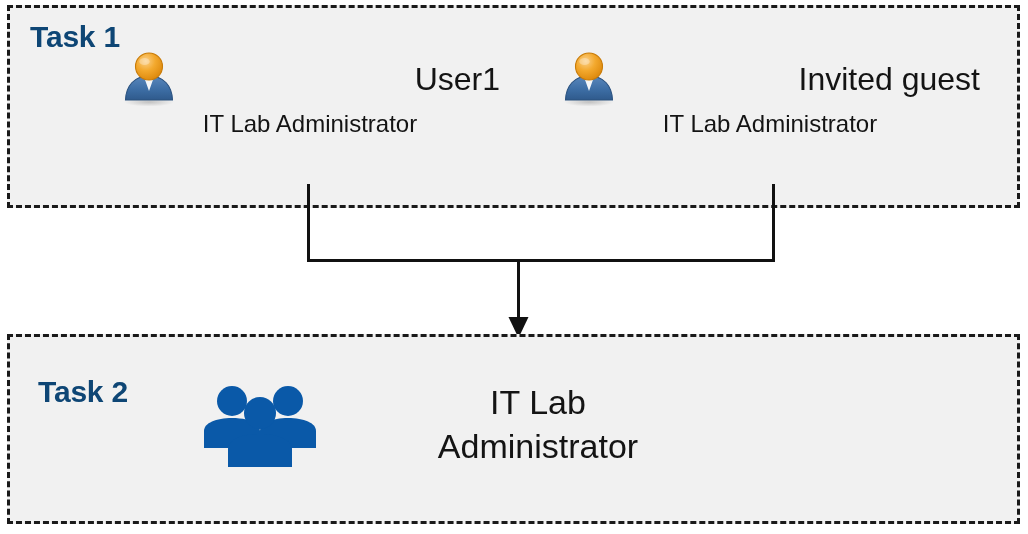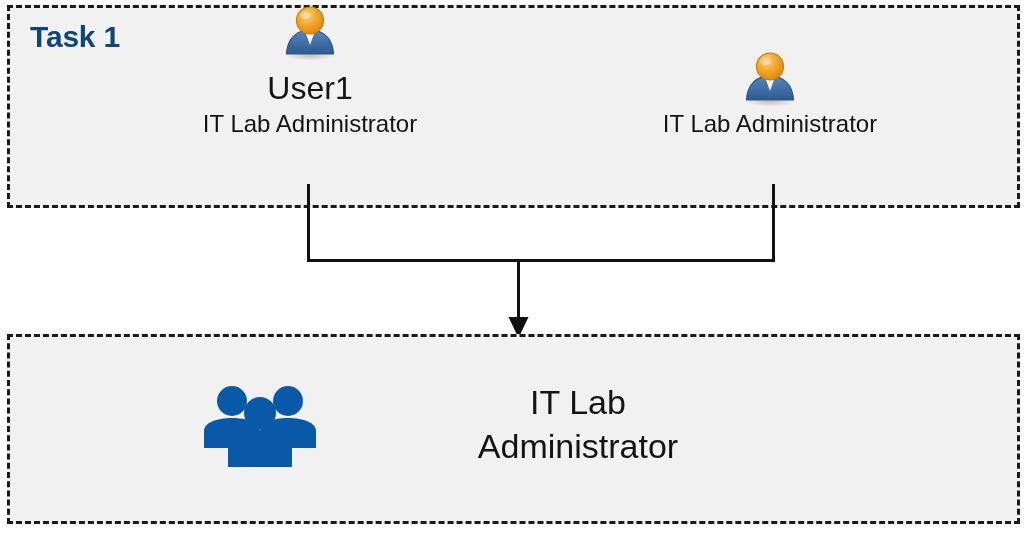--- a/index.html
+++ b/index.html
@@ -63,24 +63,23 @@
     position: absolute;
     text-align: center;
     color: #111111;
   }
   #person-user1 { left: 120px; top: 52px; width: 380px; }
   #person-guest { left: 560px; top: 52px; width: 420px; }
 
   .person-row {
     display: flex;
     align-items: center;
-    justify-content: flex-end;
+    justify-content: space-between;
     gap: 10px;
     height: 54px;
-    flex-direction: column;
   }
   .person-name {
     font-size: 32px;
     line-height: 36px;
     color: #141414;
     white-space: nowrap;
   }
   .person-role {
     font-size: 24px;
     line-height: 40px;
@@ -98,21 +97,21 @@
   }
 
   
   #group-content {
     position: absolute;
     left: 200px;
     top: 380px;
     width: 640px;
     display: flex;
     align-items: center;
-    gap: 118px;
+    gap: 78px;
   }
   .group-icon {
     width: 120px;
     height: 86px;
     flex: 0 0 auto;
     display: block;
   }
   .group-name {
     font-size: 34px;
     line-height: 44px;
@@ -189,20 +188,21 @@
             <stop offset="0%" stop-color="#9a9a9a" stop-opacity="0.55"></stop>
             <stop offset="100%" stop-color="#9a9a9a" stop-opacity="0"></stop>
           </radialGradient>
         </defs>
         <ellipse cx="29" cy="50" rx="25" ry="4.5" fill="url(#shadowGrad2)"></ellipse>
         <path d="M29 24 C14 24 6 34 5.5 48 L52.5 48 C52 34 44 24 29 24 Z" fill="url(#bodyGrad2)" stroke="#2B527F" stroke-width="1.1"></path>
         <path d="M24 25 L29 39 L34 25 C32.4 27.6 25.6 27.6 24 25 Z" fill="#F4F6F8"></path>
         <ellipse cx="29" cy="14.5" rx="13.5" ry="13.5" fill="url(#headGrad2)" stroke="#C97B07" stroke-width="1.1"></ellipse>
         <ellipse cx="24.5" cy="9.5" rx="5.2" ry="3.6" fill="#FFFFFF" opacity="0.30"></ellipse>
       </svg>
+      <div class="person-name">Invited guest</div>
     </div>
     <div class="person-role">IT Lab Administrator</div>
   </div>
 
   <svg id="connector" viewBox="0 0 1028 534">
     <g stroke="#111111" stroke-width="3" fill="none">
 
       <path d="M308.5 184 L308.5 260.5"></path>
 
       <path d="M773.5 184 L773.5 260.5"></path>
@@ -210,20 +210,21 @@
       <path d="M307 260.5 L775 260.5"></path>
 
       <path d="M518.5 260.5 L518.5 327"></path>
     </g>
 
     <polygon points="518.5,338 508.5,317 528.5,317" fill="#111111"></polygon>
   </svg>
 
   <div class="group-box" id="task2-box"></div>
 
+  <div class="task-label" id="task2-label">Task 2</div>
 
   <div id="group-content">
     <svg class="group-icon" viewBox="0 0 120 86">
       <g fill="#0A59A8">
 
         <circle cx="32" cy="20" r="15"></circle>
         <path d="M4 67 L4 50 C4 42 16 37 32 37 C48 37 60 42 60 50 L60 67 Z"></path>
 
         <circle cx="88" cy="20" r="15"></circle>
         <path d="M60 67 L60 50 C60 42 72 37 88 37 C104 37 116 42 116 50 L116 67 Z"></path>

